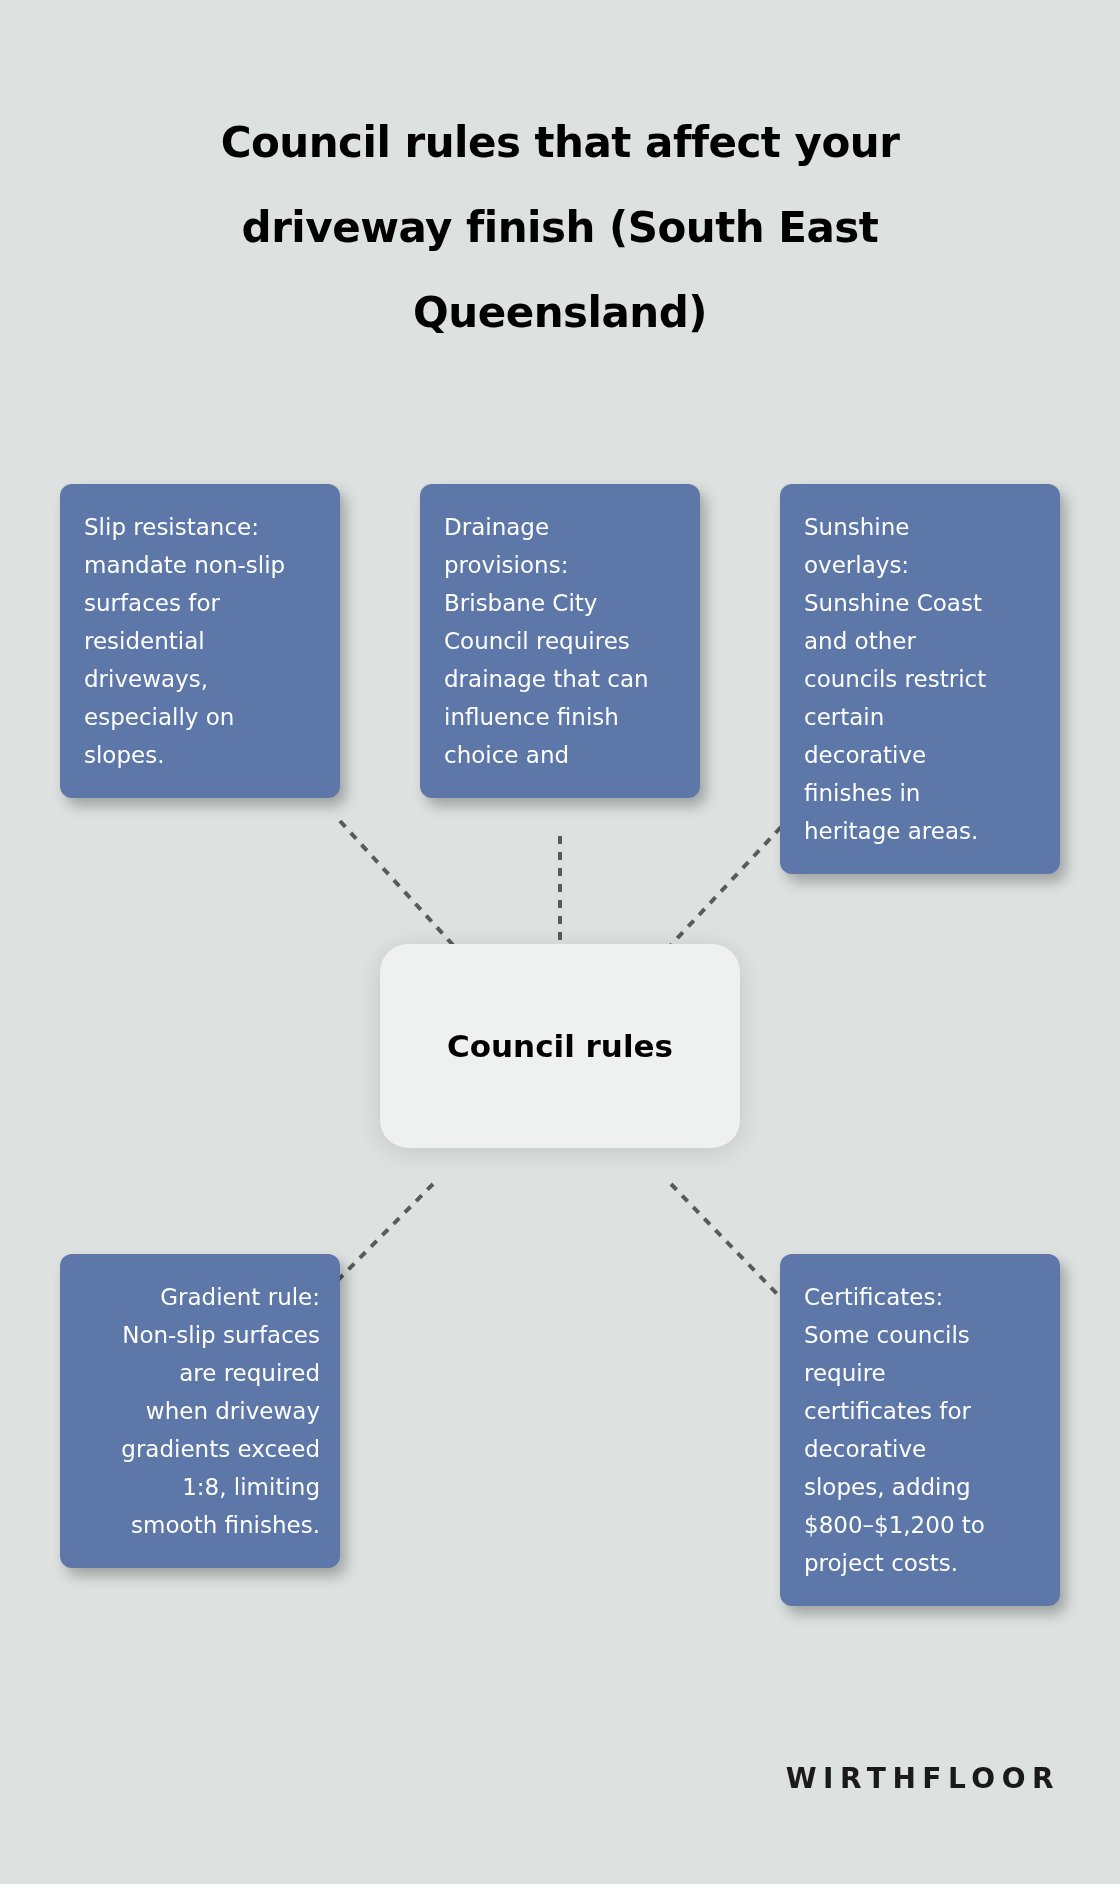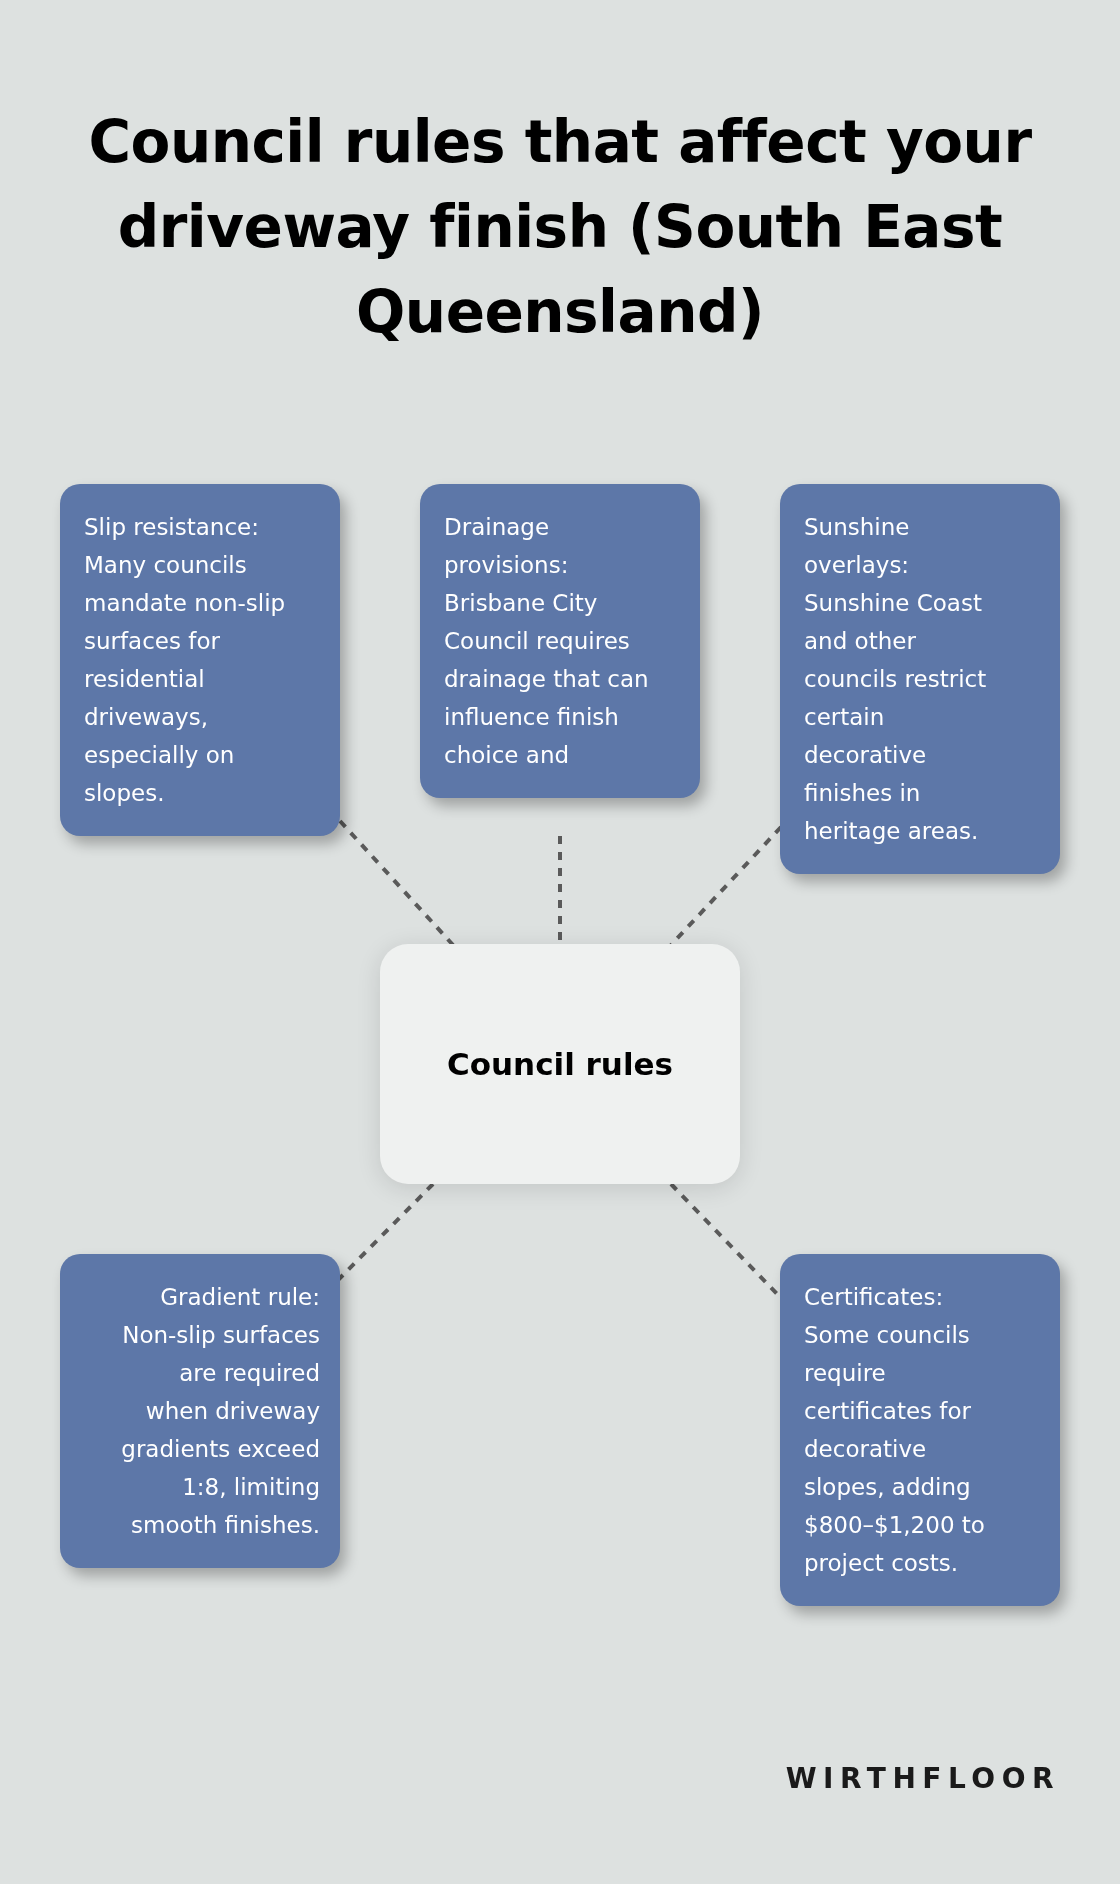--- a/index.html
+++ b/index.html
@@ -6,40 +6,40 @@
   body {
     width: 1120px; height: 1884px;
     background: #dde1e0;
     position: relative; overflow: hidden;
     font-family: "Liberation Sans", "DejaVu Sans", sans-serif;
   }
   .title {
     position: absolute; left: 60px; top: 100px; width: 1000px;
     text-align: center;
     font-family: "DejaVu Sans", sans-serif;
-    font-weight: bold; font-size: 58px; line-height: 85px;
+    font-weight: bold; font-size: 42px; line-height: 85px;
     color: #000; margin: 0; letter-spacing: -0.5px;
   }
   .title span { display: block; white-space: nowrap; }
   svg.connectors { position: absolute; left: 0; top: 0; width: 1120px; height: 1884px; }
   .card {
     position: absolute;
     width: 280px;
     box-sizing: border-box;
     padding: 24px 20px 24px 24px;
     background: #5d77a8;
-    border-radius: 20px;
+    border-radius: 12px;
     box-shadow: 6px 8px 14px rgba(0,0,0,0.28);
     color: #ffffff;
     font-family: "DejaVu Sans", sans-serif;
     font-size: 23px; line-height: 38px;
   }
   .card span { display: block; white-space: nowrap; }
   .center {
-    position: absolute; left: 380px; top: 944px; width: 360px; height: 240px;
+    position: absolute; left: 380px; top: 944px; width: 360px; height: 204px;
     background: #eff1f0; border-radius: 28px;
     box-shadow: 0 4px 24px rgba(0,0,0,0.12);
     display: flex; align-items: center; justify-content: center;
     font-family: "DejaVu Sans", sans-serif;
     font-weight: bold; font-size: 31px; color: #000;
   }
   .logo {
     position: absolute; right: 60px; top: 1762px;
     font-family: "DejaVu Sans", sans-serif;
     font-weight: bold; font-size: 28px;
@@ -60,21 +60,20 @@
     <line x1="340" y1="821" x2="453" y2="945"></line>
     <line x1="560" y1="836" x2="560" y2="940"></line>
     <line x1="781" y1="827" x2="671" y2="945"></line>
     <line x1="433" y1="1184" x2="338" y2="1280"></line>
     <line x1="671" y1="1184" x2="781" y2="1298"></line>
   </g>
 </svg>
 
 <div class="card" style="left:60px; top:484px;">
   <span>Slip resistance:</span>
-  <span>Many councils</span>
   <span>mandate non-slip</span>
   <span>surfaces for</span>
   <span>residential</span>
   <span>driveways,</span>
   <span>especially on</span>
   <span>slopes.</span>
 </div>
 
 <div class="card" style="left:420px; top:484px;">
   <span>Drainage</span>

